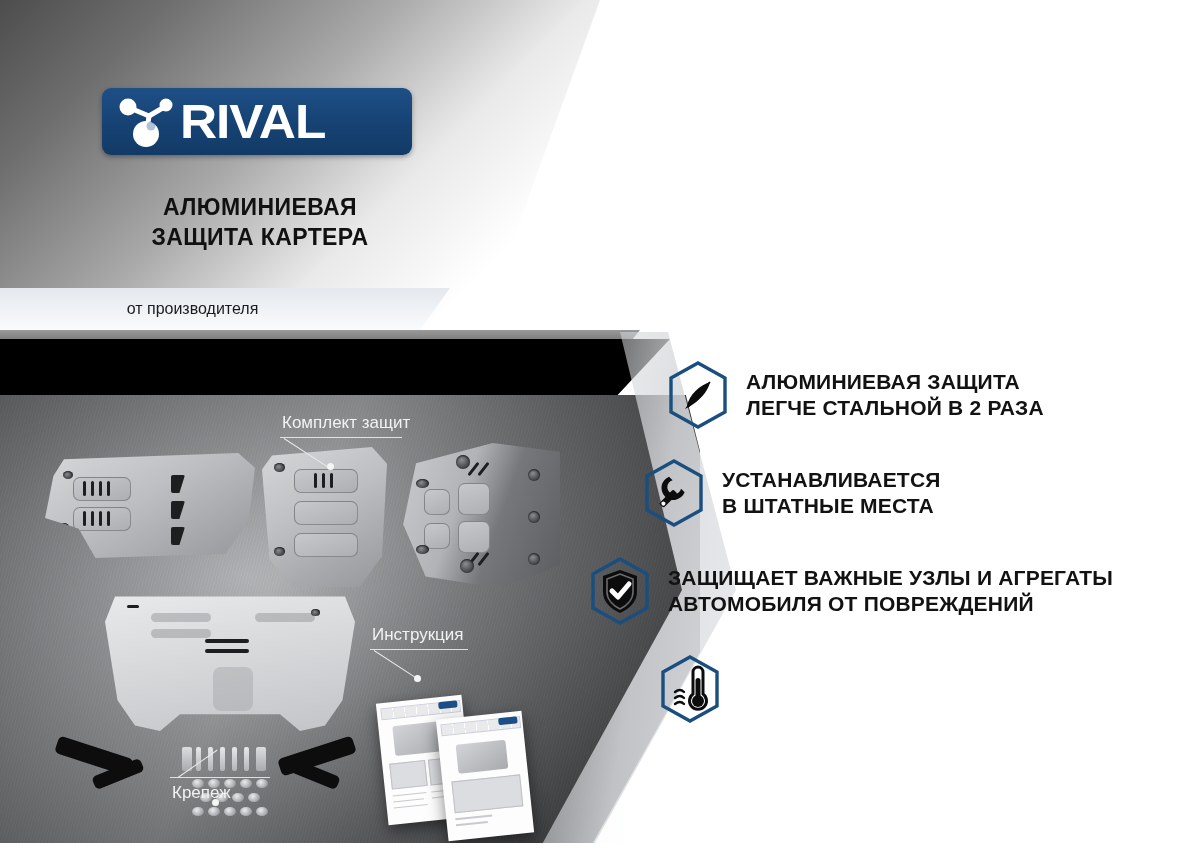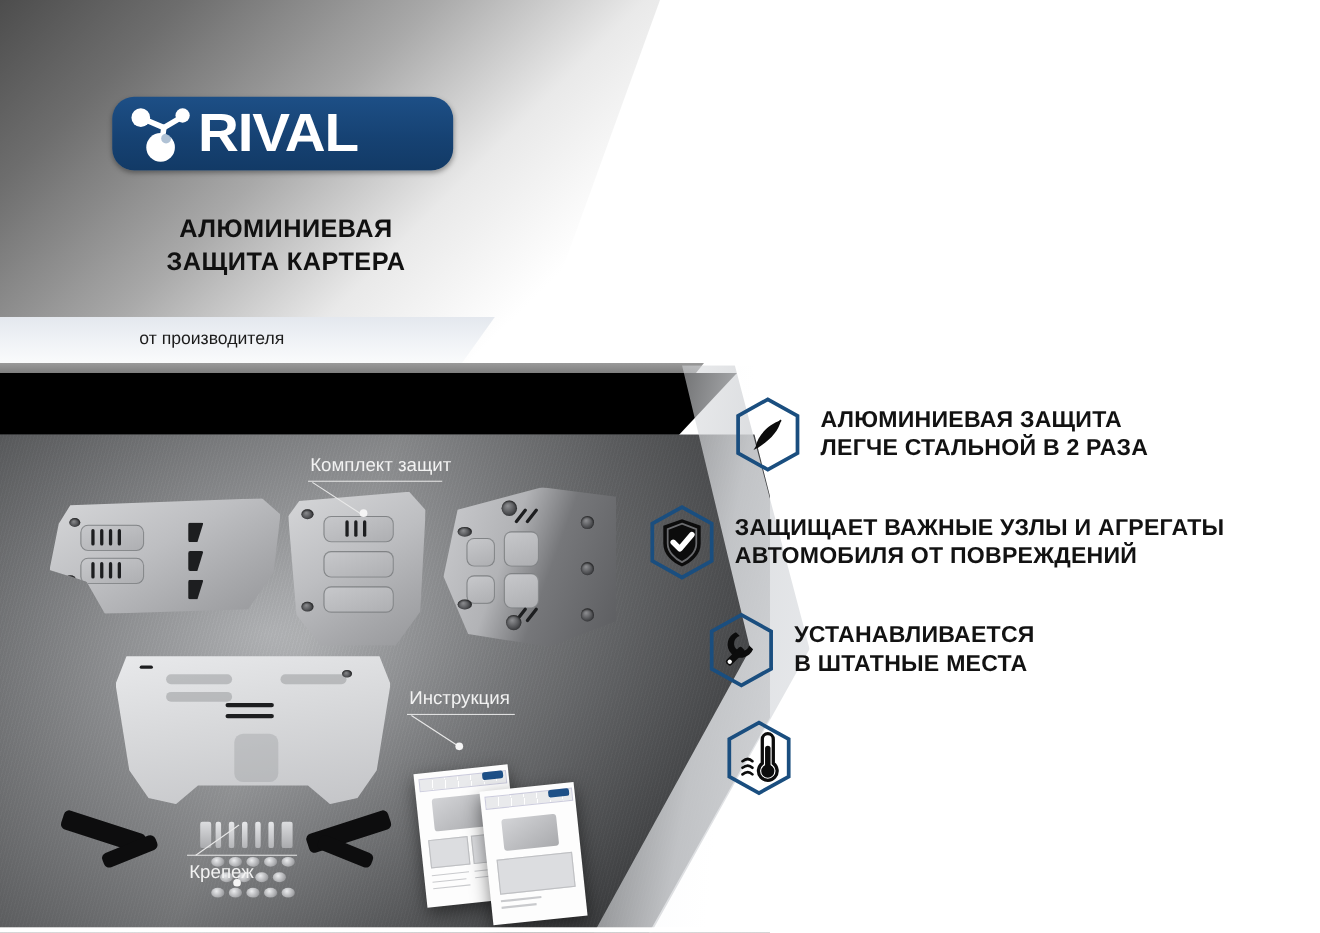--- a/index.html
+++ b/index.html
@@ -10,21 +10,21 @@
   .brand-panel{
     position:absolute;left:0;top:0;width:600px;height:345px;
     background:linear-gradient(135deg,#4d4d4d 0%,#6e6e6e 18%,#a9a9a9 42%,#e9e9e9 62%,#ffffff 80%,#ffffff 100%);
     clip-path:polygon(0 0, 600px 0, 475px 345px, 0 345px);
     overflow:hidden;
   }
   .brand-inner{position:absolute;inset:0;}
   .logo-box{
     position:absolute;left:102px;top:88px;width:310px;height:67px;
     background:linear-gradient(180deg,#1d4f86 0%,#164273 55%,#123a66 100%);
-    border-radius:20px;
+    border-radius:9px;
     box-shadow:0 2px 5px rgba(0,0,0,.35);
     display:flex;align-items:center;
   }
   .logo-mark{position:relative;width:62px;height:56px;margin-left:14px;flex:0 0 auto;}
   .logo-word{
     color:#ffffff;font-weight:bold;font-size:49px;letter-spacing:-1px;
     font-family:"Liberation Sans",sans-serif;line-height:1;margin-left:2px;
     transform:scaleX(1.05);transform-origin:left center;
   }
   .headline{
@@ -398,53 +398,53 @@
             <path d="M 12,-13 L -10,12" stroke="#0c0c0c" stroke-width="1.6" fill="none"></path>
           </g>
         </svg>
       </div>
       <div class="ftext">
         <div>АЛЮМИНИЕВАЯ ЗАЩИТА</div>
         <div>ЛЕГЧЕ СТАЛЬНОЙ В 2 РАЗА</div>
       </div>
     </div>
 
-    <div class="frow f3">
-      <div class="hexwrap">
-        <svg class="hex" viewBox="0 0 64 70">
-          <polygon points="32,3 59,18 59,52 32,67 5,52 5,18" fill="none" stroke="#1a4e7f" stroke-width="3.4"></polygon>
-          <path d="M 32,14 L 49,20 L 49,36 C 49,46 41,53 32,57 C 23,53 15,46 15,36 L 15,20 Z" fill="#0c0c0c"></path>
-          <path d="M 32,18 L 45,23 L 45,36 C 45,44 38,50 32,53 C 26,50 19,44 19,36 L 19,23 Z" fill="none" stroke="#6a6b6e" stroke-width="1.6"></path>
-          <path d="M 24,35 L 30,41 L 41,28" fill="none" stroke="#ffffff" stroke-width="5" stroke-linecap="round" stroke-linejoin="round"></path>
-        </svg>
-      </div>
-      <div class="ftext">
-        <div>ЗАЩИЩАЕТ ВАЖНЫЕ УЗЛЫ И АГРЕГАТЫ</div>
-        <div>АВТОМОБИЛЯ ОТ ПОВРЕЖДЕНИЙ</div>
-      </div>
-    </div>
-
     <div class="frow f2">
       <div class="hexwrap">
         <svg class="hex" viewBox="0 0 64 70">
           <polygon points="32,3 59,18 59,52 32,67 5,52 5,18" fill="none" stroke="#1a4e7f" stroke-width="3.4"></polygon>
           <g transform="translate(32,35) rotate(-45)">
             <path d="M 4,-14 a 11,11 0 1 0 0,20 a 11,11 0 1 1 0,-20 Z" fill="#0c0c0c"></path>
             <path d="M 8,-15 a 12,12 0 1 0 0,22 L 8,2 a 7,7 0 1 1 0,-12 Z" fill="#0c0c0c"></path>
             <rect x="-18" y="-3.2" width="20" height="6.4" rx="2" fill="#0c0c0c"></rect>
             <circle cx="-15" cy="0" r="2" fill="#ffffff"></circle>
           </g>
         </svg>
       </div>
       <div class="ftext">
         <div>УСТАНАВЛИВАЕТСЯ</div>
         <div>В ШТАТНЫЕ МЕСТА</div>
       </div>
     </div>
 
+    <div class="frow f3">
+      <div class="hexwrap">
+        <svg class="hex" viewBox="0 0 64 70">
+          <polygon points="32,3 59,18 59,52 32,67 5,52 5,18" fill="none" stroke="#1a4e7f" stroke-width="3.4"></polygon>
+          <path d="M 32,14 L 49,20 L 49,36 C 49,46 41,53 32,57 C 23,53 15,46 15,36 L 15,20 Z" fill="#0c0c0c"></path>
+          <path d="M 32,18 L 45,23 L 45,36 C 45,44 38,50 32,53 C 26,50 19,44 19,36 L 19,23 Z" fill="none" stroke="#6a6b6e" stroke-width="1.6"></path>
+          <path d="M 24,35 L 30,41 L 41,28" fill="none" stroke="#ffffff" stroke-width="5" stroke-linecap="round" stroke-linejoin="round"></path>
+        </svg>
+      </div>
+      <div class="ftext">
+        <div>ЗАЩИЩАЕТ ВАЖНЫЕ УЗЛЫ И АГРЕГАТЫ</div>
+        <div>АВТОМОБИЛЯ ОТ ПОВРЕЖДЕНИЙ</div>
+      </div>
+    </div>
+
 
     <div class="frow f5">
       <div class="hexwrap">
         <svg class="hex" viewBox="0 0 64 70">
           <polygon points="32,3 59,18 59,52 32,67 5,52 5,18" fill="none" stroke="#1a4e7f" stroke-width="3.4"></polygon>
           <path d="M 35,18 a 5,5 0 0 1 10,0 L 45,40 a 8.5,8.5 0 1 1 -10,0 Z" fill="none" stroke="#0c0c0c" stroke-width="3"></path>
           <rect x="37.5" y="24" width="5" height="22" rx="2.5" fill="#0c0c0c"></rect>
           <circle cx="40" cy="47" r="6" fill="#0c0c0c"></circle>
           <path d="M 17,38 q 5,-4 9,0 M 17,44 q 5,-4 9,0 M 17,50 q 5,-4 9,0" fill="none" stroke="#0c0c0c" stroke-width="2.4" stroke-linecap="round"></path>
         </svg>

